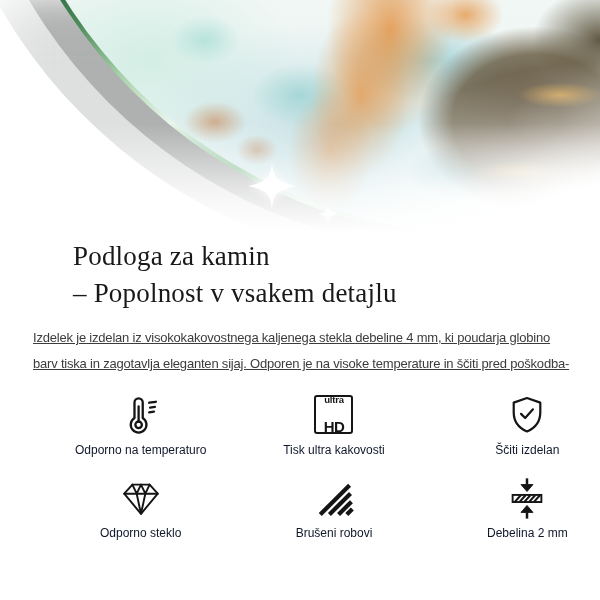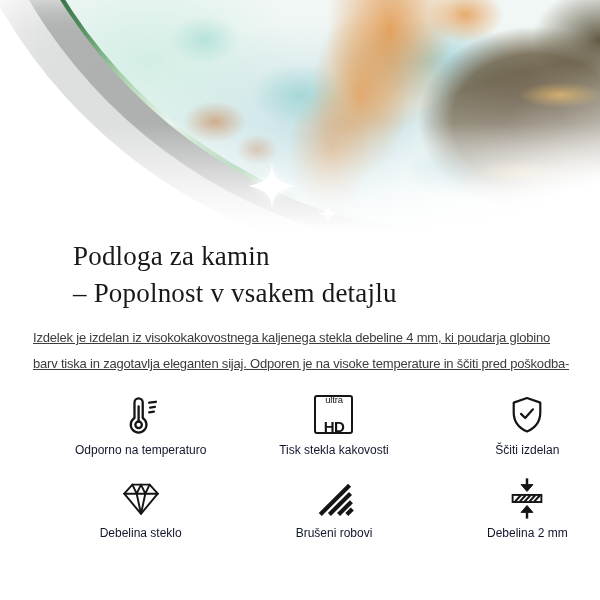--- a/index.html
+++ b/index.html
@@ -46,21 +46,21 @@
   .desc div{white-space:nowrap;}
 
   
   .features{margin:14px 0 0 11px;width:580px;display:grid;grid-template-columns:repeat(3,1fr);
             row-gap:17px;}
   .feature{display:flex;flex-direction:column;align-items:center;}
   .f-icon{height:47px;display:flex;align-items:center;justify-content:center;color:#151515;}
   .f-label{margin-top:5px;font-size:12px;color:#0f172a;letter-spacing:0;}
   .hd-box{width:35px;height:35px;border:2.5px solid #151515;border-radius:3px;
           display:flex;flex-direction:column;align-items:center;justify-content:center;line-height:1;}
-  .hd-top{font-size:9.5px;font-weight:400;letter-spacing:-.2px;}
+  .hd-top{font-size:9.5px;font-weight:700;letter-spacing:-.2px;}
   .hd-bottom{font-size:15px;font-weight:700;letter-spacing:-.5px;margin-top:15px;}
 </style>
 </head>
 <body>
 
 <div class="page">
 
   <div class="hero">
     <div class="layer disc-ambient"></div>
     <div class="layer disc-shadow"></div>
@@ -107,21 +107,21 @@
         <div class="f-label">Odporno na temperaturo</div>
       </div>
 
       <div class="feature">
         <div class="f-icon">
           <div class="hd-box">
             <span class="hd-top">ultra</span>
             <span class="hd-bottom">HD</span>
           </div>
         </div>
-        <div class="f-label">Tisk stekla kakovosti</div>
+        <div class="f-label">Tisk ultra kakovosti</div>
       </div>
 
       <div class="feature">
         <div class="f-icon">
           <svg width="44" height="44" viewBox="0 0 48 48" fill="none" stroke="currentColor" stroke-width="2.4" stroke-linecap="round" stroke-linejoin="round">
             <path d="M24 5.5 L38.5 10.5 V21 C38.5 31.5 32 38.6 24 42 C16 38.6 9.5 31.5 9.5 21 V10.5 Z"></path>
             <path d="M17.5 22.8 L22 27.3 L30.5 17.8"></path>
           </svg>
         </div>
         <div class="f-label">Ščiti izdelan</div>
@@ -129,21 +129,21 @@
 
       <div class="feature">
         <div class="f-icon">
           <svg width="46" height="46" viewBox="0 0 48 48" fill="none" stroke="currentColor" stroke-width="2" stroke-linecap="round" stroke-linejoin="round">
             <path d="M15 10 H33 L41.5 19.5 L24 40.5 L6.5 19.5 Z"></path>
             <path d="M6.5 19.5 H41.5"></path>
             <path d="M15 10 L19.5 19.5 L24 10 L28.5 19.5 L33 10"></path>
             <path d="M19.5 19.5 L24 40.5 L28.5 19.5"></path>
           </svg>
         </div>
-        <div class="f-label">Debelina steklo</div>
+        <div class="f-label">Odporno steklo</div>
       </div>
 
       <div class="feature">
         <div class="f-icon">
           <svg width="44" height="44" viewBox="0 0 48 48" stroke="currentColor" stroke-width="4.6" stroke-linecap="butt">
             <line x1="9" y1="42" x2="41" y2="10"></line>
             <line x1="19" y1="42" x2="42" y2="19"></line>
             <line x1="29" y1="42" x2="43" y2="28"></line>
             <line x1="38" y1="42" x2="44" y2="36"></line>
           </svg>

